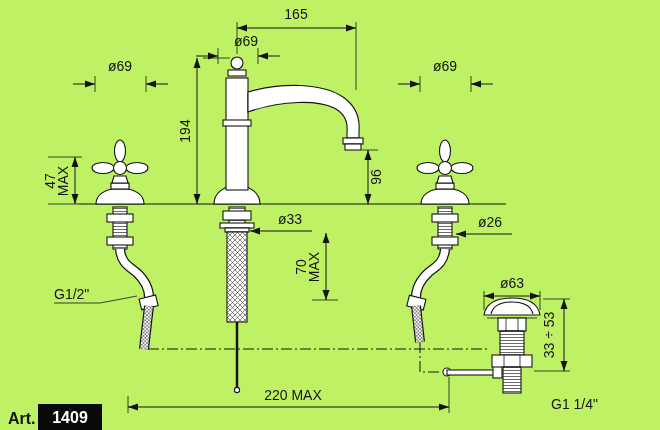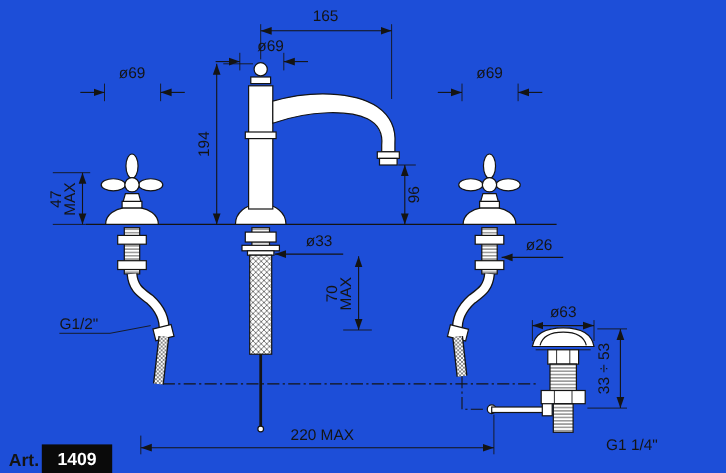--- a/index.html
+++ b/index.html
@@ -1,16 +1,16 @@
 <!DOCTYPE html>
 <html><head>
 <meta charset="utf-8">
 <style>
   html,body{margin:0;padding:0;background:#fff}
-  .stage{width:660px;height:430px;position:relative;background:#1d4ed8;overflow:hidden}
+  .stage{width:660px;height:430px;position:relative;background:#bef264;overflow:hidden}
   svg{display:block}
   text{font-family:"Liberation Sans",sans-serif;fill:#141414}
   .t{font-size:14px}
   .ln{stroke:#141414;stroke-width:1.1;fill:none}
   .part{fill:#fff;stroke:#141414;stroke-width:1.1}
   .threadfill{fill:url(#threads);stroke:#141414;stroke-width:1.1}
   .knurlfill{fill:url(#knurl);stroke:#141414;stroke-width:1.1}
   .tube-o{fill:none;stroke:#141414;stroke-width:10;stroke-linecap:butt}
   .tube-i{fill:none;stroke:#fff;stroke-width:7.6;stroke-linecap:butt}
   .hose-i{fill:none;stroke:url(#braid);stroke-width:7.6}

